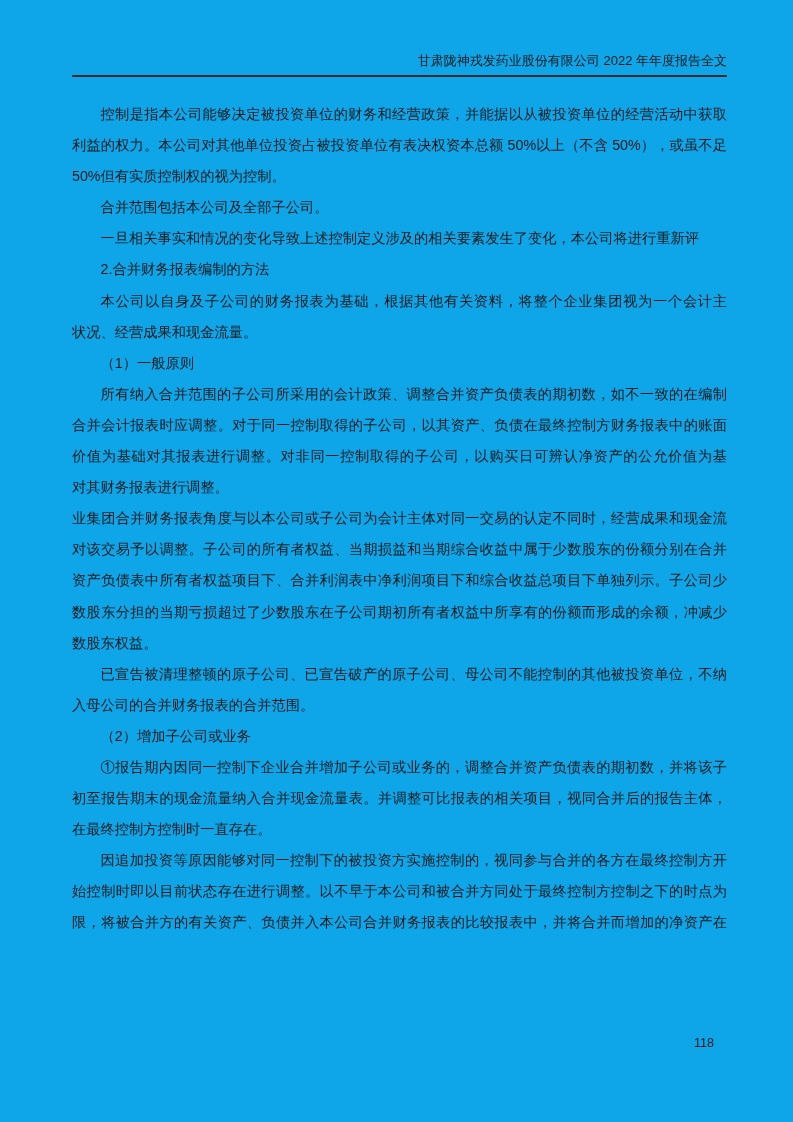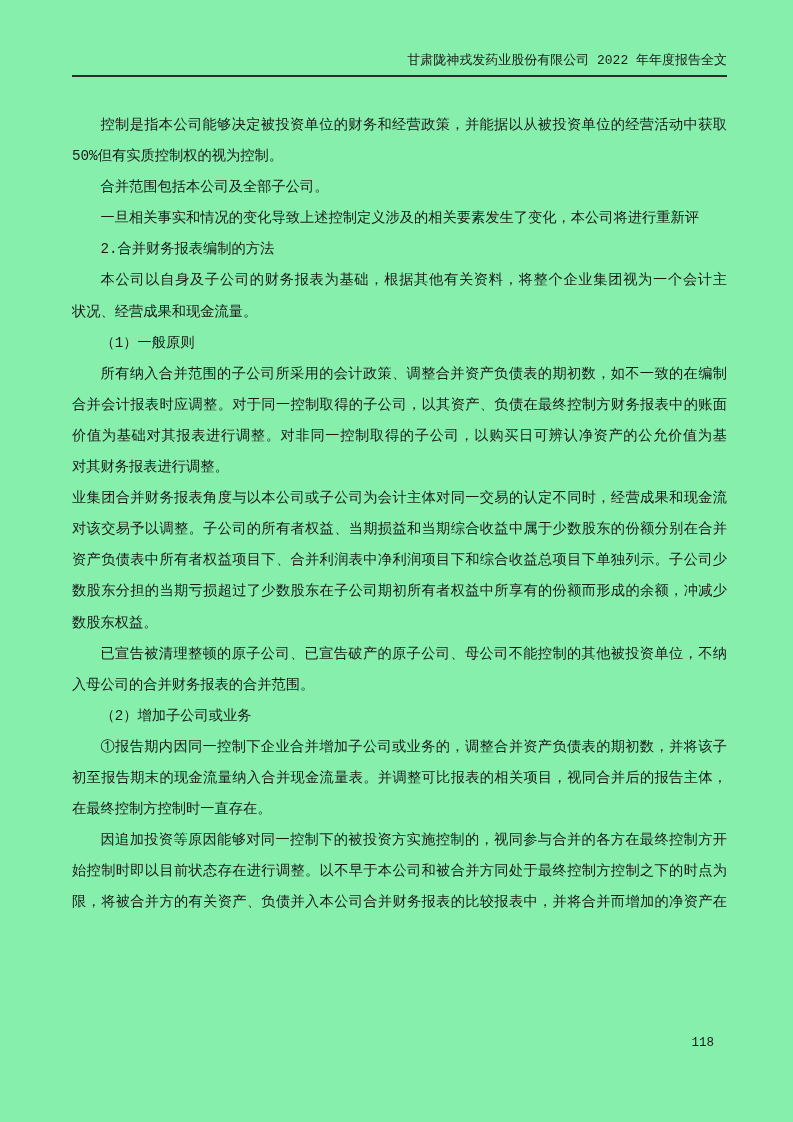--- a/index.html
+++ b/index.html
@@ -4,40 +4,40 @@
 <style>
   html, body {
     margin: 0;
     padding: 0;
     background: #ffffff;
   }
   .page {
     position: relative;
     width: 793px;
     height: 1122px;
-    background: #86efac;
-    font-family: Liberation Mono, monospace;
+    background: #0ea5e9;
+    font-family: Liberation Sans, sans-serif;
     color: #1a1a1a;
     overflow: hidden;
   }
   .header {
     position: absolute;
     left: 72px;
     top: 52px;
     width: 655px;
     text-align: right;
     font-size: 13px;
     line-height: 18px;
     padding-bottom: 5px;
     border-bottom: 2px solid #2b2b2b;
   }
   .doc-body {
     position: absolute;
     left: 72px;
-    top: 110px;
+    top: 99px;
     width: 655px;
     font-size: 14.25px;
     line-height: 31.1px;
   }
   .line {
     height: 31.1px;
     overflow: hidden;
     text-align: justify;
     text-align-last: justify;
     -moz-text-align-last: justify;
@@ -68,20 +68,21 @@
 
 <div class="page">
 
   <div class="header">
     <span>甘肃陇神戎发药业股份有限公司 2022 年年度报告全文</span>
   </div>
 
   <div class="doc-body">
 
   <div class="line indent">控制是指本公司能够决定被投资单位的财务和经营政策，并能据以从被投资单位的经营活动中获取</div>
+      <div class="line">利益的权力。本公司对其他单位投资占被投资单位有表决权资本总额 50%以上（不含 50%），或虽不足</div>
       <div class="line end">50%但有实质控制权的视为控制。</div>
       <div class="line indent end">合并范围包括本公司及全部子公司。</div>
       <div class="line indent end">一旦相关事实和情况的变化导致上述控制定义涉及的相关要素发生了变化，本公司将进行重新评估。</div>
       <div class="line indent end">2.合并财务报表编制的方法</div>
       <div class="line indent">本公司以自身及子公司的财务报表为基础，根据其他有关资料，将整个企业集团视为一个会计主体，</div>
       <div class="line end">状况、经营成果和现金流量。</div>
       <div class="line indent end">（1）一般原则</div>
       <div class="line indent">所有纳入合并范围的子公司所采用的会计政策、调整合并资产负债表的期初数，如不一致的在编制</div>
       <div class="line">合并会计报表时应调整。对于同一控制取得的子公司，以其资产、负债在最终控制方财务报表中的账面</div>
       <div class="line">价值为基础对其报表进行调整。对非同一控制取得的子公司，以购买日可辨认净资产的公允价值为基础，</div>

